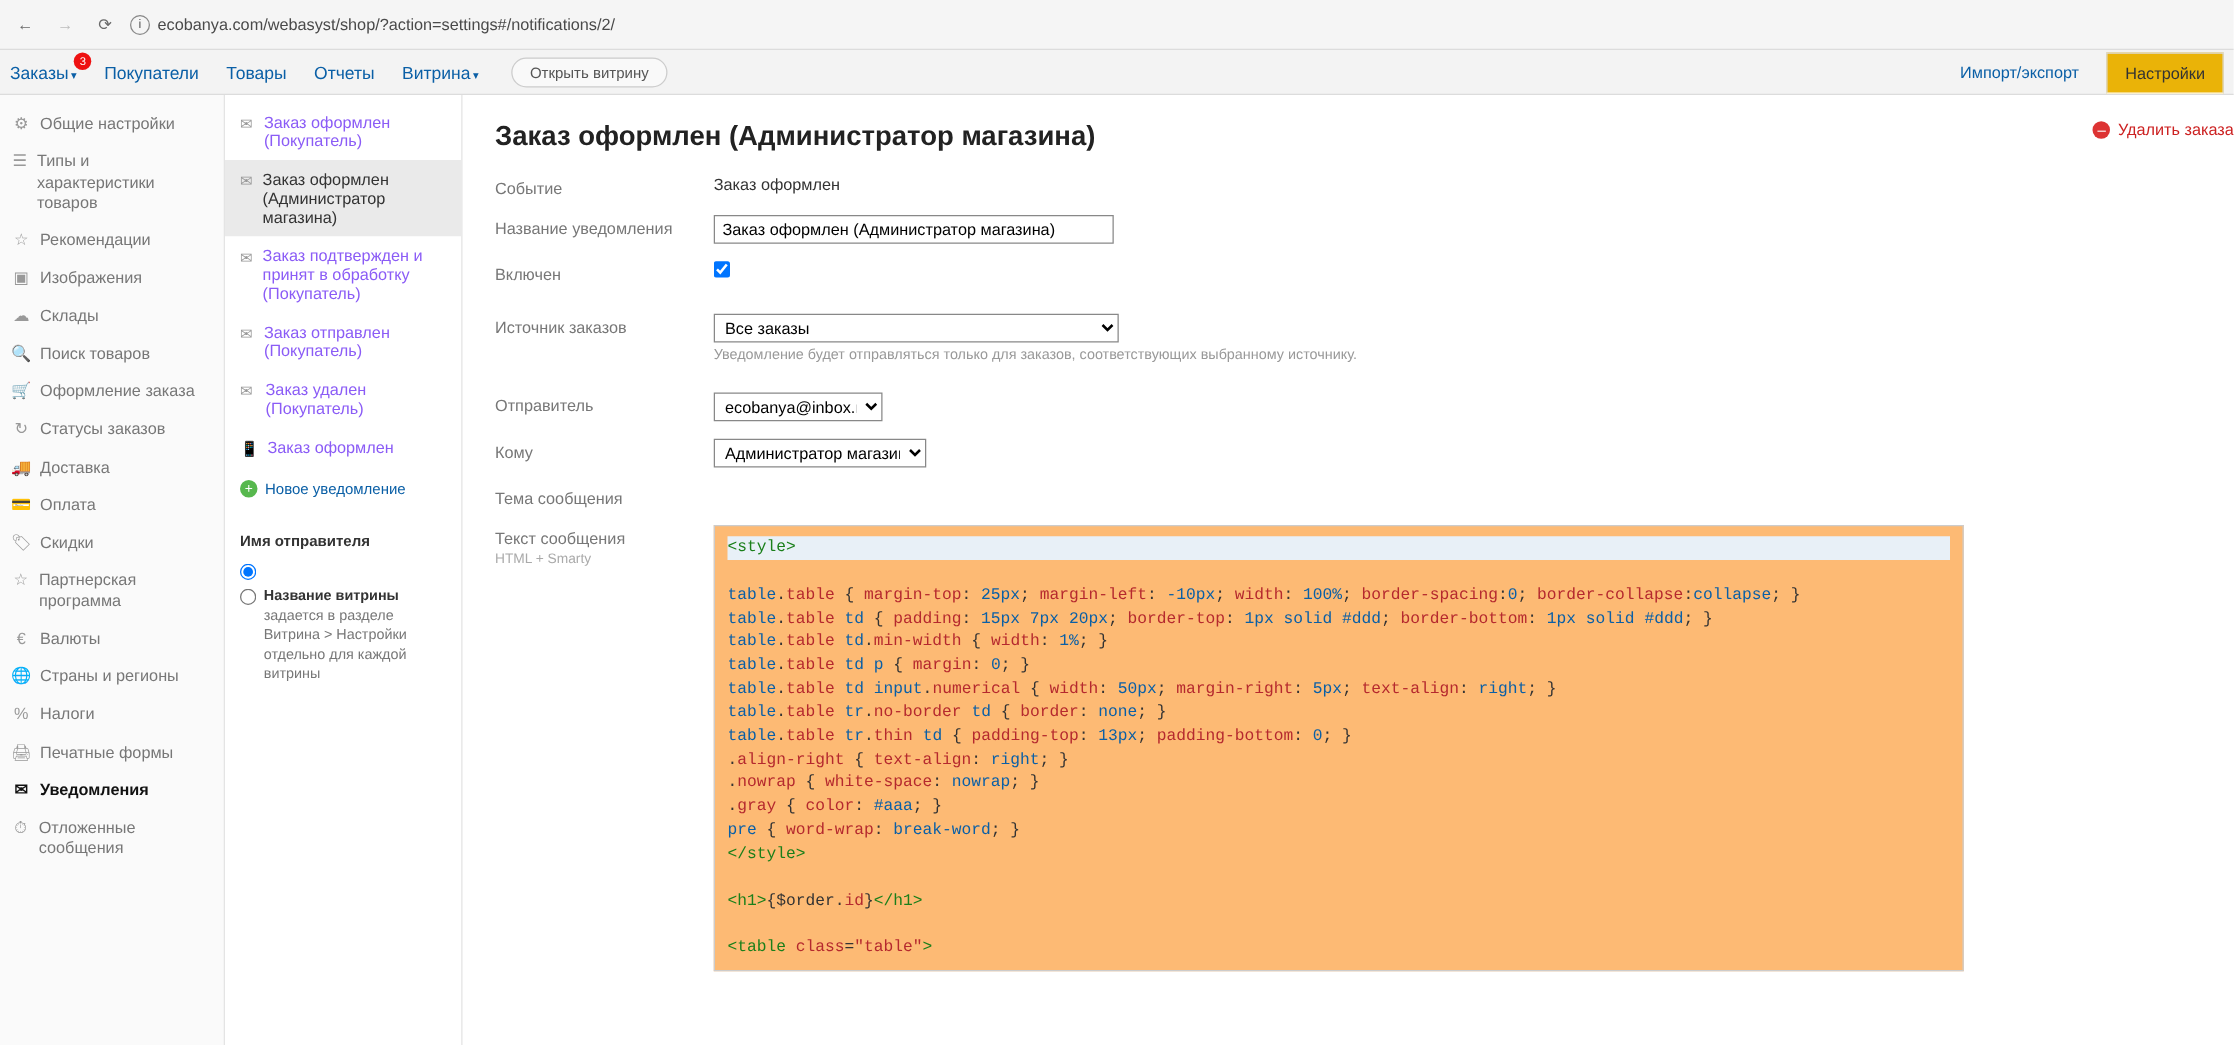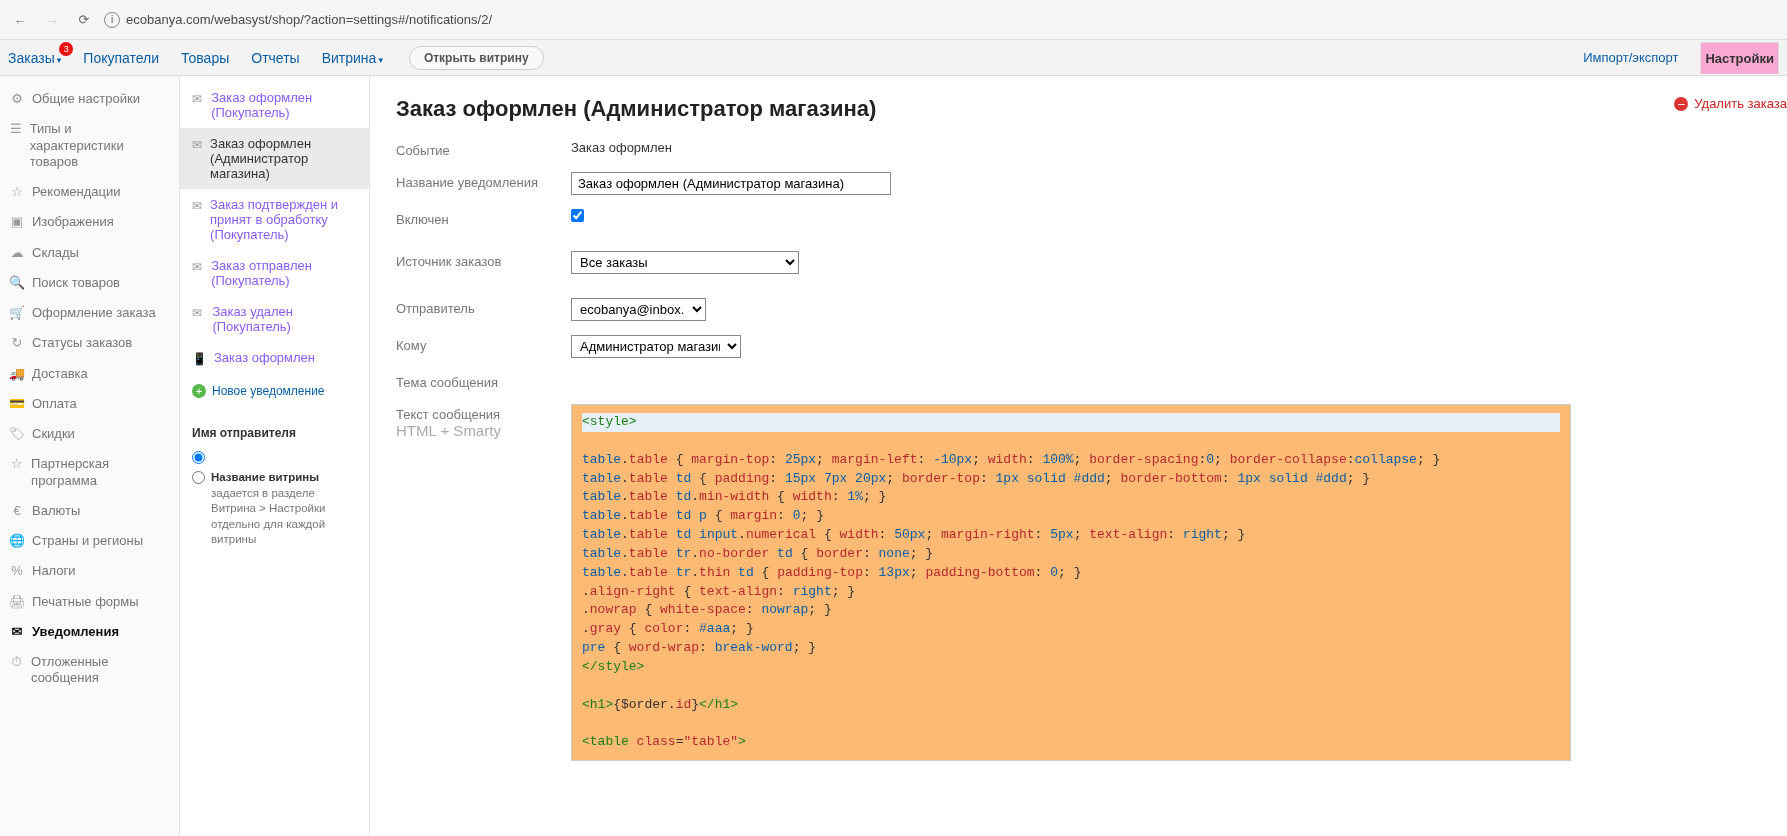--- a/index.html
+++ b/index.html
@@ -10,24 +10,24 @@
 .chrome-bar { height: 40px; background: #f5f5f5; border-bottom: 1px solid #dcdcdc; display:flex; align-items:center; padding:0 8px; gap:8px; }
 .chrome-bar .nav-btn { width:24px; height:24px; display:flex; align-items:center; justify-content:center; color:#6a6a6a; cursor:pointer; border-radius:50%; }
 .chrome-bar .url { flex:0 0 auto; color:#4a4a4a; font-size:13px; display:flex; align-items:center; gap:6px; }
 .chrome-bar .info-icon { width:16px; height:16px; border:1px solid #888; border-radius:50%; display:inline-flex; align-items:center; justify-content:center; font-size:10px; color:#555; }
 
 
 .app-nav { height:36px; background:#f3f3f3; border-bottom:1px solid #dcdcdc; display:flex; align-items:center; padding:0 8px; gap:22px; }
 .app-nav .nav-item { color:#0a5fa6; font-size:14px; position:relative; }
 .app-nav .nav-item .dd { font-size:9px; margin-left:2px; color:#0a5fa6; }
 .app-nav .badge { position:absolute; top:-8px; right:-12px; background:#e11; color:#fff; border-radius:50%; width:14px; height:14px; font-size:9px; display:flex; align-items:center; justify-content:center; }
-.app-nav .open-store { margin-left:4px; background:#f9f9f9; border:1px solid #ccc; border-radius:14px; padding:4px 14px; font-size:12px; color:#555; cursor:pointer;font-weight:bold; }
+.app-nav .open-store { margin-left:4px; background:#f9f9f9; border:1px solid #ccc; border-radius:14px; padding:4px 14px; font-size:12px; color:#555; cursor:pointer; }
 .app-nav .spacer { flex:1; }
 .app-nav .right-link { color:#0a5fa6; font-size:13px; }
-.app-nav .right-tab-active { background:#f9a8d4; border:1px solid #dcdcdc; border-bottom:1px solid #fff; padding:8px 4px; margin-bottom:-1px; color:#333;font-weight:bold; }
+.app-nav .right-tab-active { background:#eab308; border:1px solid #dcdcdc; border-bottom:1px solid #fff; padding:8px 14px; margin-bottom:-1px; color:#333; }
 
 
 .wrap { display:flex; height: calc(100vh - 76px); }
 
 
 .sidebar1 { width:180px; background:#fafafa; border-right:1px solid #e4e4e4; padding-top:8px; overflow-y:auto; }
 .sidebar1 .item { display:flex; align-items:flex-start; gap:8px; padding:7px 10px; color:#777; cursor:pointer; }
 .sidebar1 .item .ico { width:14px; display:inline-flex; align-items:center; justify-content:center; color:#999; }
 .sidebar1 .item.active { color:#111; font-weight:bold; }
 .sidebar1 .item.active .ico { color:#111; }
@@ -50,21 +50,21 @@
 .sidebar2 .radio-row b { color:#333; }
 
 
 .content { flex:1; padding:20px 26px; overflow:auto; position:relative; }
 .content h1 { font-size:22px; color:#222; margin-bottom:18px; font-weight:bold; }
 .del-link { position:absolute; top:20px; right:0; color:#c22; display:flex; align-items:center; gap:6px; }
 .del-link .minus { width:14px; height:14px; background:#d33; color:#fff; border-radius:50%; display:flex; align-items:center; justify-content:center; font-size:12px; line-height:1; }
 
 .frow { display:flex; align-items:flex-start; margin-bottom:14px; }
 .frow .flabel { width:175px; color:#777; padding-top:3px; font-size:13px; }
-.frow .flabel .sub { font-size:15px; color:#aaa; }
+.frow .flabel .sub { font-size:11px; color:#aaa; }
 .frow .fval { flex:1; min-width:0; }
 .frow .fval input[type=text] { border:1px solid #888; padding:3px 6px; font-size:13px; }
 .frow .fval select { border:1px solid #888; padding:2px 4px; font-size:13px; background:#fff; }
 .frow .fval .hint { color:#999; font-size:11.5px; margin-top:4px; }
 .frow .fval .mail-ico { color:#999; font-size:12px; margin-right:4px; }
 .section-gap { height:10px; }
 
 .code-editor { border:1px solid #ccc; background:#fdba74; padding:8px 10px; font-family:"Courier New", monospace; font-size:13px; line-height:1.45; white-space:pre; overflow:auto; max-width:1000px; }
 .code-editor .t-tag { color:#1a7f1a; }
 .code-editor .t-sel { color:#0a5fa6; }
@@ -242,21 +242,22 @@
     <div class="frow">
       <div class="flabel">Включен</div>
       <div class="fval"><input type="checkbox" checked="" style=""></div>
     </div>
 
     <div class="section-gap"></div>
 
     <div class="frow">
       <div class="flabel">Источник заказов</div>
       <div class="fval">
-        <select style="width:228px"><option>Все заказы</option></select>
+        <select style="width:324px"><option>Все заказы</option></select>
+        <div class="hint">Уведомление будет отправляться только для заказов, соответствующих выбранному источнику.</div>
       </div>
     </div>
 
     <div class="section-gap"></div>
 
     <div class="frow">
       <div class="flabel">Отправитель</div>
       <div class="fval"><select style="width:135px"><option>ecobanya@inbox.ru</option></select></div>
     </div>
     <div class="frow">

